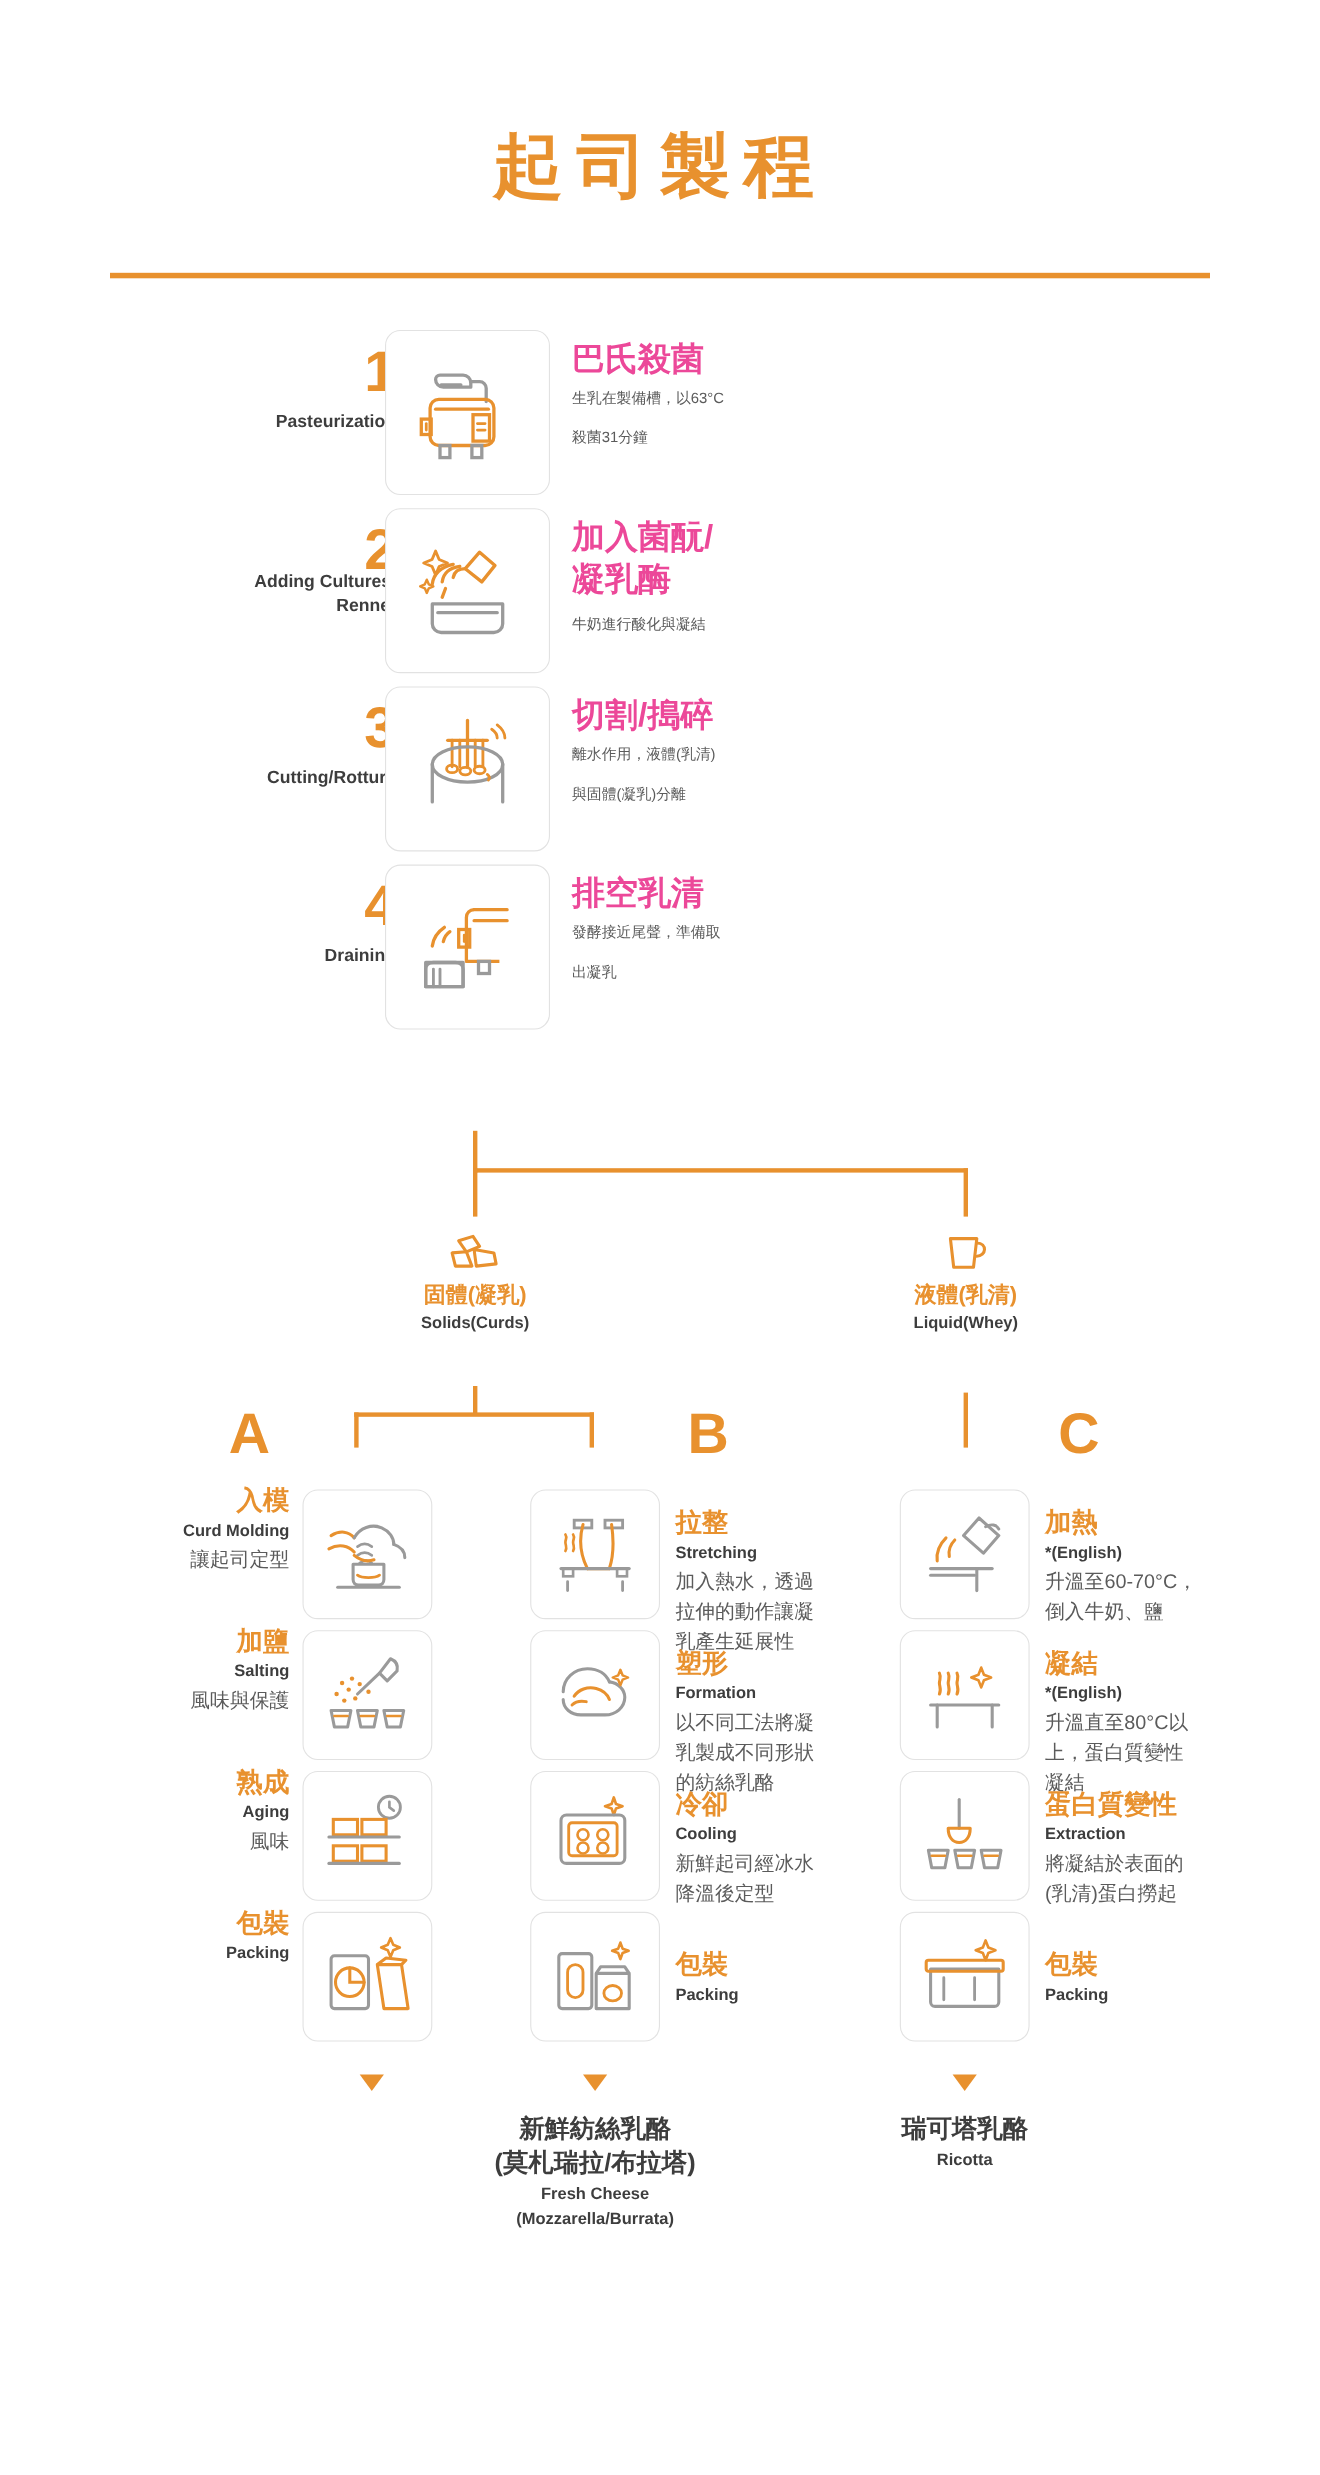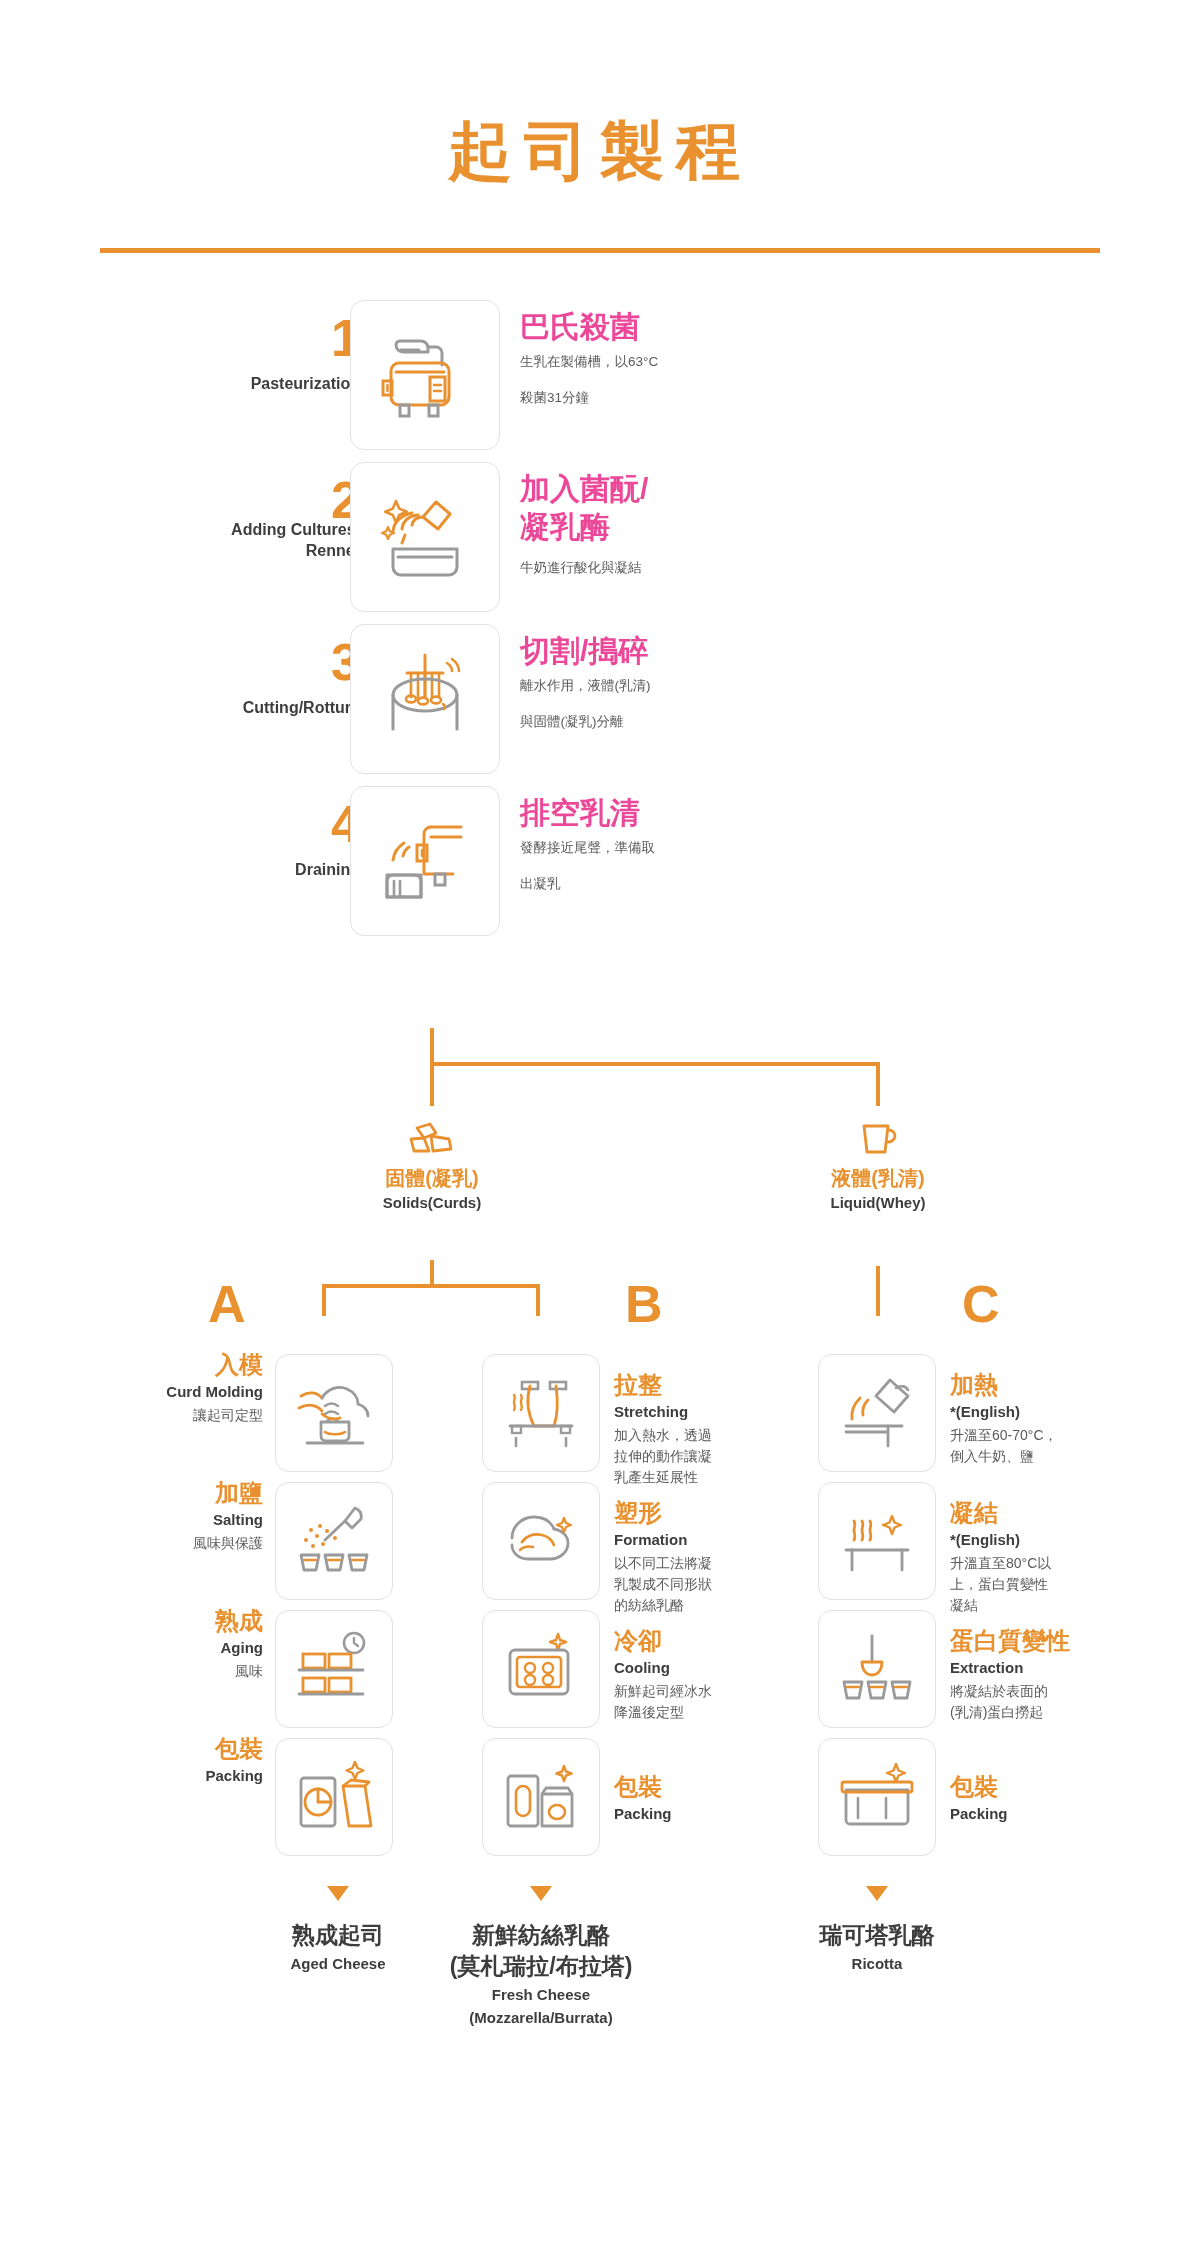--- a/index.html
+++ b/index.html
@@ -76,21 +76,21 @@
 
   
   .cell { position: absolute; width: 330px; height: 130px; }
   .cell .tile { position: absolute; width: 118px; height: 118px; top: 4px; }
   .cell.lefttext .tile { left: 150px; }
   .cell.lefttext .txt { position: absolute; left: 0; top: 0; width: 138px; text-align: right; }
   .cell.righttext .tile { left: 0px; }
   .cell.righttext .txt { position: absolute; left: 132px; top: 0; width: 200px; text-align: left; margin-top: 20px; }
   .cell .zh { font-size: 24px; font-weight: bold; color: #E8912E; line-height: 1.25; }
   .cell .en { font-size: 15px; font-weight: bold; color: #3d3d3d; margin-top: 2px; line-height: 1.3; }
-  .cell .desc { font-size: 14px; color: #5b5b5b; margin-top: 3px; line-height: 1.5; }
+  .cell .desc { font-size: 18px; color: #5b5b5b; margin-top: 3px; line-height: 1.5; }
 
   
   .arrow {
     position: absolute; width: 0; height: 0;
     border-left: 11px solid transparent; border-right: 11px solid transparent;
     border-top: 15px solid #E8912E;
   }
   .outcome { position: absolute; width: 330px; text-align: center; }
   .outcome .zh { font-size: 23px; font-weight: bold; color: #3d3d3d; line-height: 1.35; }
   .outcome .en { font-size: 15px; font-weight: bold; color: #3d3d3d; line-height: 1.4; margin-top: 2px; }
@@ -328,24 +328,20 @@
         <rect x="10" y="24" width="34" height="48" rx="3" stroke="#9a9a9a" stroke-width="2.8"></rect>
         <circle cx="27" cy="48" r="13" stroke="#E8912E" stroke-width="2.8"></circle>
         <path d="M27 35v13h13" stroke="#E8912E" stroke-width="2.8" stroke-linecap="round"></path>
         <path d="M52 32h22l6 40H58z" stroke="#E8912E" stroke-width="2.8" stroke-linejoin="round"></path>
         <path d="M52 32l8-6 18 2-4 4" stroke="#E8912E" stroke-width="2.8" stroke-linejoin="round"></path>
       </svg>
         </span>
     </div>
   </div>
   <div class="arrow" style="left:327px; top:1886px;"></div>
-  <div class="outcome" style="left:173px; top:1920px;">
-    <div class="zh">熟成起司</div>
-    <div class="en">Aged Cheese</div>
-  </div>
 
   <div class="cell righttext" style="left:482px; top:1350px;">
     <div class="tile">
       <span>
       <svg width="86" height="86" viewBox="0 0 86 86" fill="none">
         <rect x="24" y="12" width="16" height="7" stroke="#9a9a9a" stroke-width="2.6"></rect>
         <rect x="52" y="12" width="16" height="7" stroke="#9a9a9a" stroke-width="2.6"></rect>
         <path d="M32 16c-4 14-2 28 4 40M58 16c2 14 2 28-2 40" stroke="#E8912E" stroke-width="2.8" stroke-linecap="round"></path>
         <path d="M36 56h20" stroke="#E8912E" stroke-width="2.8" stroke-linecap="round"></path>
         <path d="M12 56h62" stroke="#9a9a9a" stroke-width="2.8" stroke-linecap="round"></path>

